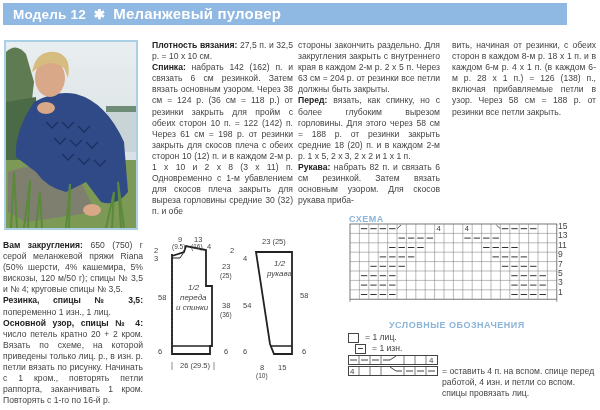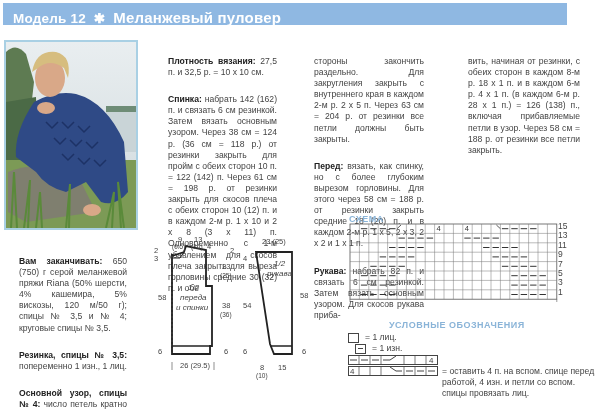--- a/index.html
+++ b/index.html
@@ -1,27 +1,27 @@
 <!DOCTYPE html>
 <html><head>
 <meta charset="utf-8">
 <style>
   html, body { margin:0; padding:0; }
   body { width:600px; height:410px; background:#ffffff; position:relative; overflow:hidden;
          font-family:"Liberation Sans", sans-serif; color:#3a3a3a; }
   .title-bar { position:absolute; left:3px; top:3px; width:554px; height:22px;
                background:#8fb8e2; color:#fff; font-weight:bold; font-size:13.5px;
-               line-height:30px; padding-left:10px; letter-spacing:0.2px; }
+               line-height:22px; padding-left:10px; letter-spacing:0.2px; }
   .title-bar .star { margin:0 4px; }
   .title-bar .big { font-size:15px; }
   .photo { position:absolute; left:4px; top:40px; width:134px; height:190px;
            border:2px solid #a9d0e4; overflow:hidden; box-sizing:border-box; }
   .col { position:absolute; font-size:8.6px; line-height:11.1px; text-align:justify; color:#444; }
   .col b { color:#222; }
-  .col p { margin:16px; }
+  .col p { margin:0; }
   .sec-title { position:absolute; font-size:9px; font-weight:bold; color:#8ab4d8; letter-spacing:0.5px; }
   svg text { font-family:"Liberation Sans", sans-serif; }
 </style>
 </head>
 <body>
 
 <div class="title-bar">
   <span>Модель 12</span>
   <span class="star">✱</span>
   <span class="big">Меланжевый пуловер</span>
@@ -51,21 +51,21 @@
     <path d="M26 30 Q30 8 50 10 Q66 14 62 36 L58 26 Q44 16 32 26Z" fill="#d6bd7f"></path>
 
     <ellipse cx="40" cy="66" rx="9" ry="6" fill="#d9a888"></ellipse>
     <ellipse cx="86" cy="168" rx="9" ry="6" fill="#d9a888"></ellipse>
 
     <path d="M5 186 L8 130 L11 186 M18 186 L24 138 L22 186 M30 186 L34 150 L36 186 M60 186 L64 142 L63 186 M100 186 L108 150 L106 186 M115 186 L112 140 L118 186" stroke="#5a8a3a" stroke-width="2" fill="none"></path>
   </svg>
 </div>
 
 <div class="col" style="left:3px; top:240px; width:140px;">
-  <p><b>Вам заканчивать:</b><span> 650 (750) г серой меланжевой пряжи Riana (50% шерсти, 4% кашемира, 5% вискозы, 120 м/50 г); спицы № 3,5 и № 4; круговые спицы № 3,5.</span></p>
+  <p><b>Вам закругления:</b><span> 650 (750) г серой меланжевой пряжи Riana (50% шерсти, 4% кашемира, 5% вискозы, 120 м/50 г); спицы № 3,5 и № 4; круговые спицы № 3,5.</span></p>
   <p><b>Резинка, спицы № 3,5:</b><span> попеременно 1 изн., 1 лиц.</span></p>
   <p><b>Основной узор, спицы № 4:</b><span> число петель кратно 20 + 2 кром. Вязать по схеме, на которой приведены только лиц. р., в изн. р. петли вязать по рисунку. Начинать с 1 кром., повторять петли раппорта, заканчивать 1 кром. Повторять с 1-го по 16-й р.</span></p>
 </div>
 
 <div class="col" style="left:152px; top:40px; width:141px;">
   <p><b>Плотность вязания:</b><span> 27,5 п. и 32,5 р. = 10 х 10 см.</span></p>
   <p><b>Спинка:</b><span> набрать 142 (162) п. и связать 6 см резинкой. Затем вязать основным узором. Через 38 см = 124 р. (36 см = 118 р.) от резинки закрыть для пройм с обеих сторон 10 п. = 122 (142) п. Через 61 см = 198 р. от резинки закрыть для скосов плеча с обеих сторон 10 (12) п. и в каждом 2-м р. 1 х 10 и 2 х 8 (3 х 11) п. Одновременно с 1-м убавлением для скосов плеча закрыть для выреза горловины средние 30 (32) п. и обе</span></p>
 </div>
 
 <div class="col" style="left:298px; top:40px; width:142px;">

